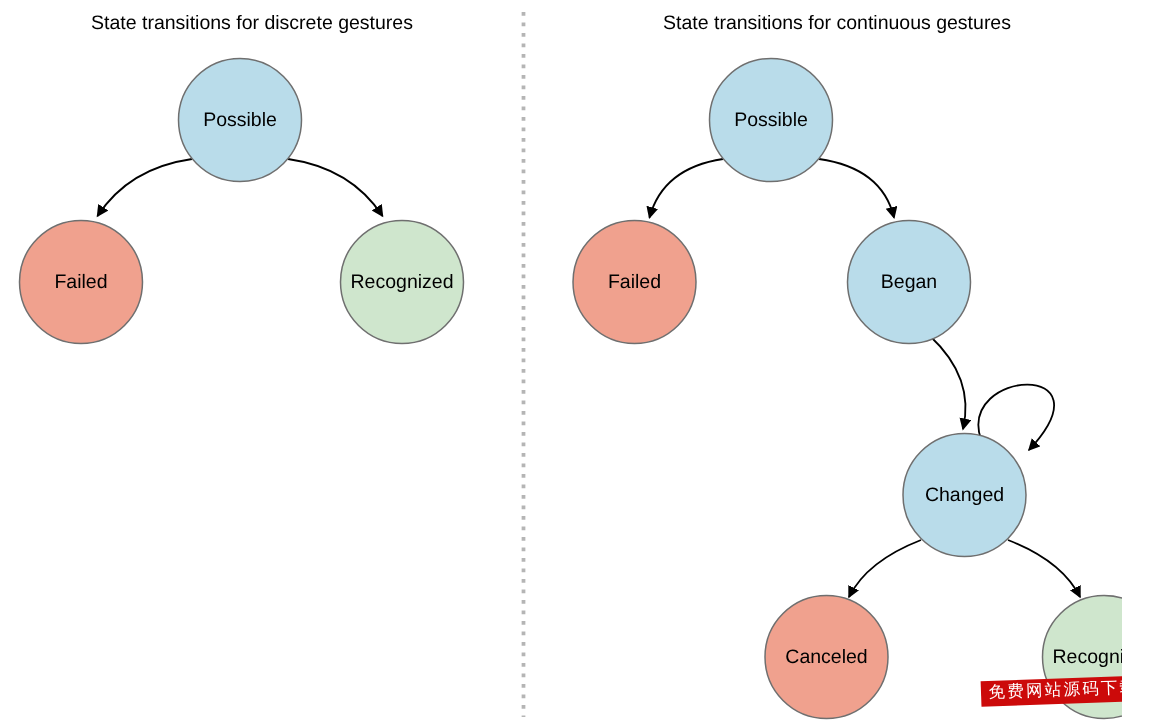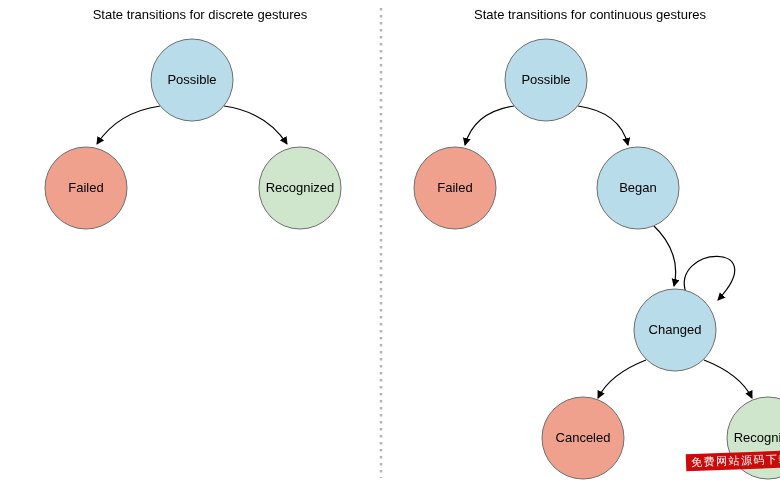--- a/index.html
+++ b/index.html
@@ -7,21 +7,20 @@
     padding: 0;
     background: #ffffff;
     font-family: "Liberation Sans", "DejaVu Sans", sans-serif;
   }
   #stage {
     position: relative;
     width: 748px;
     height: 484px;
     background: #ffffff;
     overflow: hidden;
-    margin-left: 32px;
   }
   svg text {
     font-family: "Liberation Sans", "DejaVu Sans", sans-serif;
     font-size: 13px;
     fill: #000000;
   }
   svg text.diagram-title {
     font-size: 13px;
   }
   .node-circle {

